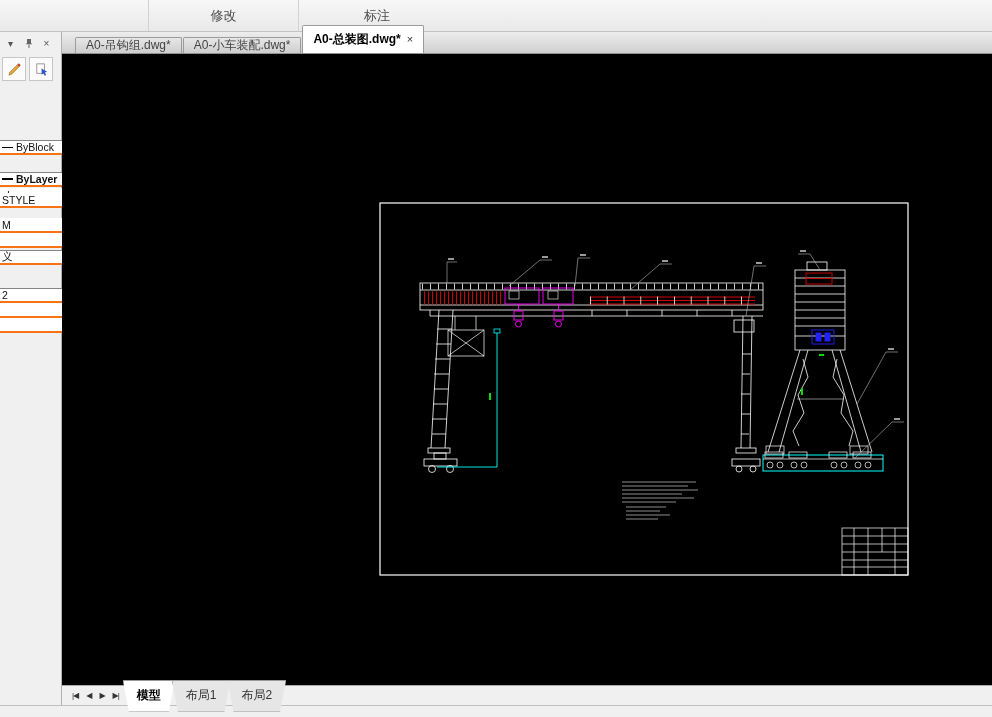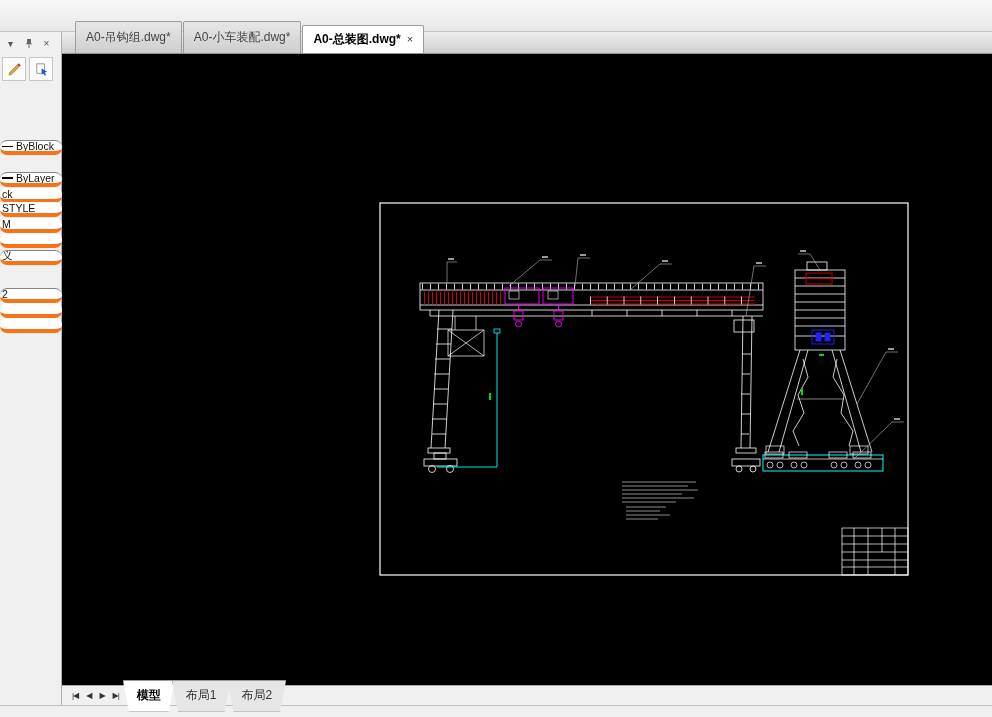--- a/index.html
+++ b/index.html
@@ -17,35 +17,35 @@
   .main { display:flex; height:673px; }
 
   
   .sidebar { width:62px; flex:none; background:#f0f0f0; border-right:1px solid #b0b0b0; position:relative; }
   .pal-head { height:22px; display:flex; align-items:center; gap:7px; padding:0 5px; font-size:10px; color:#555; }
   .pic { width:11px; height:12px; display:flex; align-items:center; justify-content:center; }
   .pal-tools { display:flex; gap:3px; padding:3px 2px 2px 2px; }
   .tbtn { width:24px; height:24px; background:#fbfbfb; border:1px solid #c6c6c6;
           display:flex; align-items:center; justify-content:center; }
   .prow { position:absolute; left:0; width:62px; height:15px; background:#fff;
-          border-bottom:4px solid #f97316; font-size:10.5px; color:#111;
+          border-bottom:2px solid #f97316; font-size:10.5px; color:#111;
           padding-left:2px; white-space:nowrap; overflow:hidden;
-          display:flex; align-items:center; gap:3px;border-radius:7px; }
+          display:flex; align-items:center; gap:3px; }
   .prow.gaptop { border-top:1px solid #848484; }
-  .prow.bold { font-weight:normal; }
+  .prow.bold { font-weight:bold; }
   .lsample { display:inline-block; width:11px; height:0; border-top:1px solid #000; flex:none; }
   .lsample.thick { border-top-width:2px; }
 
   
   .rightcol { flex:1; display:flex; flex-direction:column; min-width:0; }
 
   
   .tabbar { height:22px; flex:none; background:linear-gradient(#ededed,#cfcfcf);
             display:flex; align-items:flex-end; padding-left:13px; border-bottom:1px solid #8f8f8f; }
-  .doctab { height:32px; display:flex; align-items:center; gap:6px; padding:0 10px;
+  .doctab { height:16px; display:flex; align-items:center; gap:6px; padding:0 10px;
             font-size:12px; color:#444; background:linear-gradient(#e7e7e7,#cecece);
             border:1px solid #9c9c9c; border-bottom:none; border-radius:2px 2px 0 0;
             margin-right:1px; white-space:nowrap; }
   .doctab.active { background:#fff; color:#000; font-weight:bold; height:28px; }
   .closex { font-size:11px; font-weight:normal; color:#333; line-height:1; }
 
   
   .canvas { flex:1; min-height:0; background:#000; position:relative; }
   .canvas svg { position:absolute; inset:0; width:100%; height:100%; }
 
@@ -60,20 +60,22 @@
   .ltab.active { background:#fff; font-weight:bold; color:#000; }
 
   
   .statusbar { height:12px; background:#f0f0f0; border-top:1px solid #bfbfbf; }
 </style>
 </head>
 <body>
 
 <div class="ribbon">
   <div class="rpanel blank" style="width:148px"></div>
+  <div class="rpanel" style="width:150px">修改</div>
+  <div class="rpanel" style="width:157px">标注</div>
   <div class="rpanel blank" style="flex:1"></div>
 </div>
 
 <div class="main">
 
   <div class="sidebar">
     <div class="pal-head">
       <span class="pic">▾</span>
       <span class="pic">
         <svg width="10" height="11" viewBox="0 0 10 11">
@@ -102,21 +104,21 @@
       <span class="lsample"></span>
       <span>ByBlock</span>
     </div>
     <div class="prow bold gaptop" style="top:140px">
       <span class="lsample thick"></span>
       <span>ByLayer</span>
     </div>
     <div class="prow" style="top:156px">
       <span>ck</span>
     </div>
-    <div class="prow" style="top:170px">
+    <div class="prow" style="top:161px">
       <span>STYLE</span>
     </div>
     <div class="prow" style="top:186px">
       <span>M</span>
     </div>
     <div class="prow" style="top:201px"></div>
     <div class="prow gaptop" style="top:218px">
       <span>义</span>
     </div>
     <div class="prow gaptop" style="top:256px">

